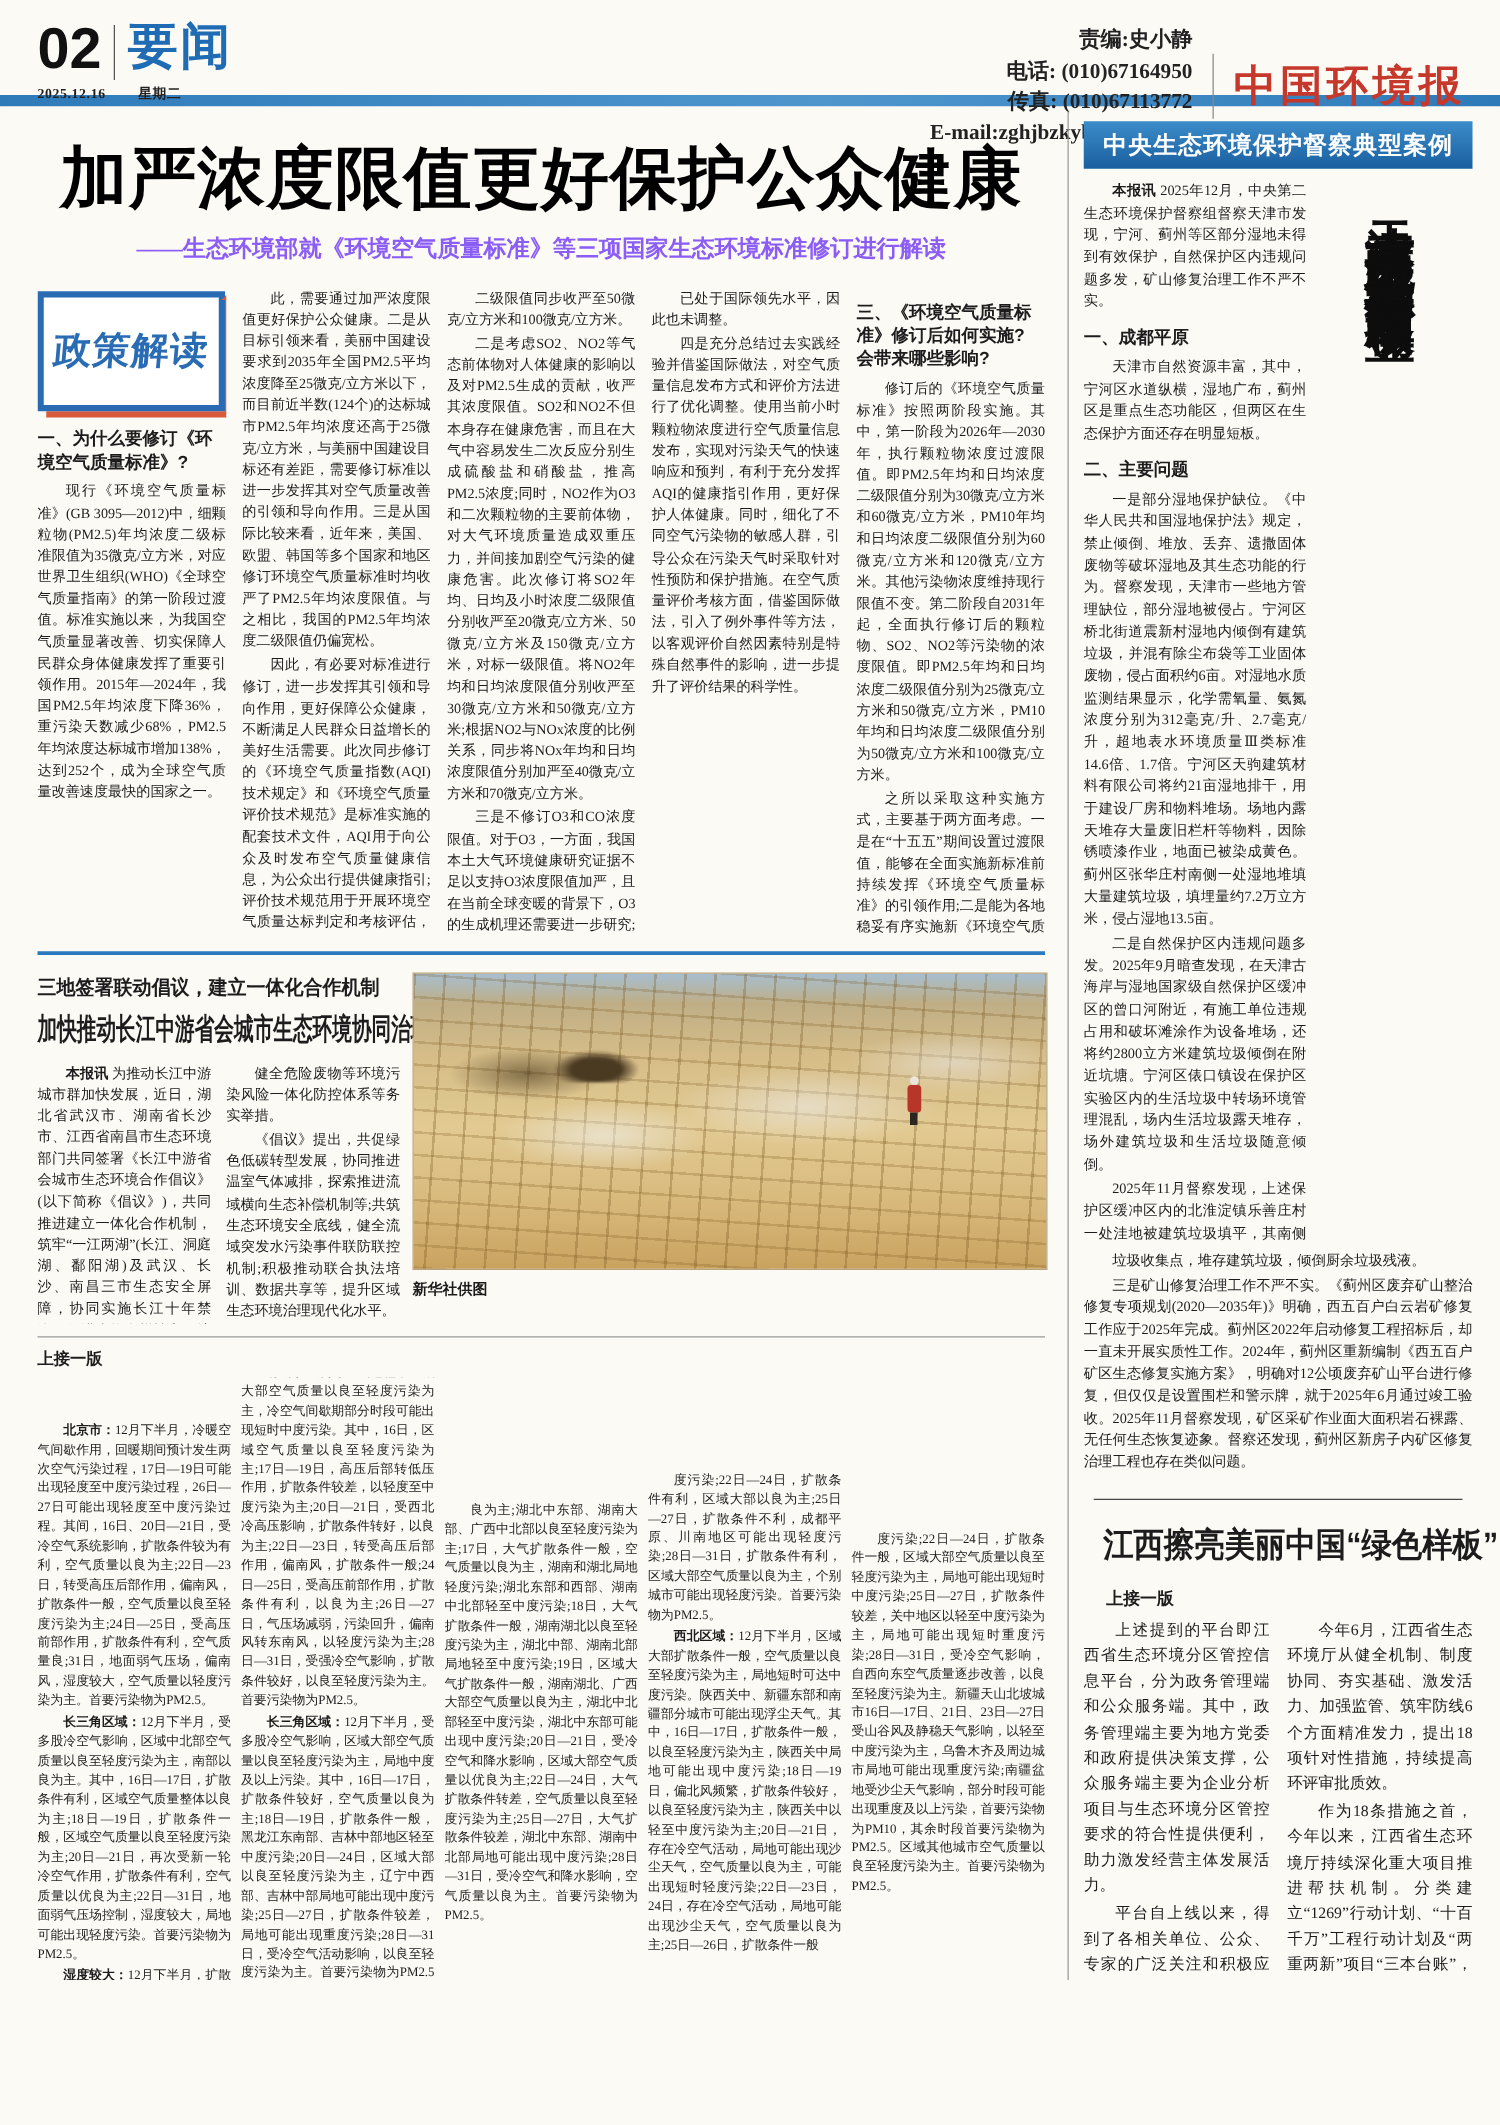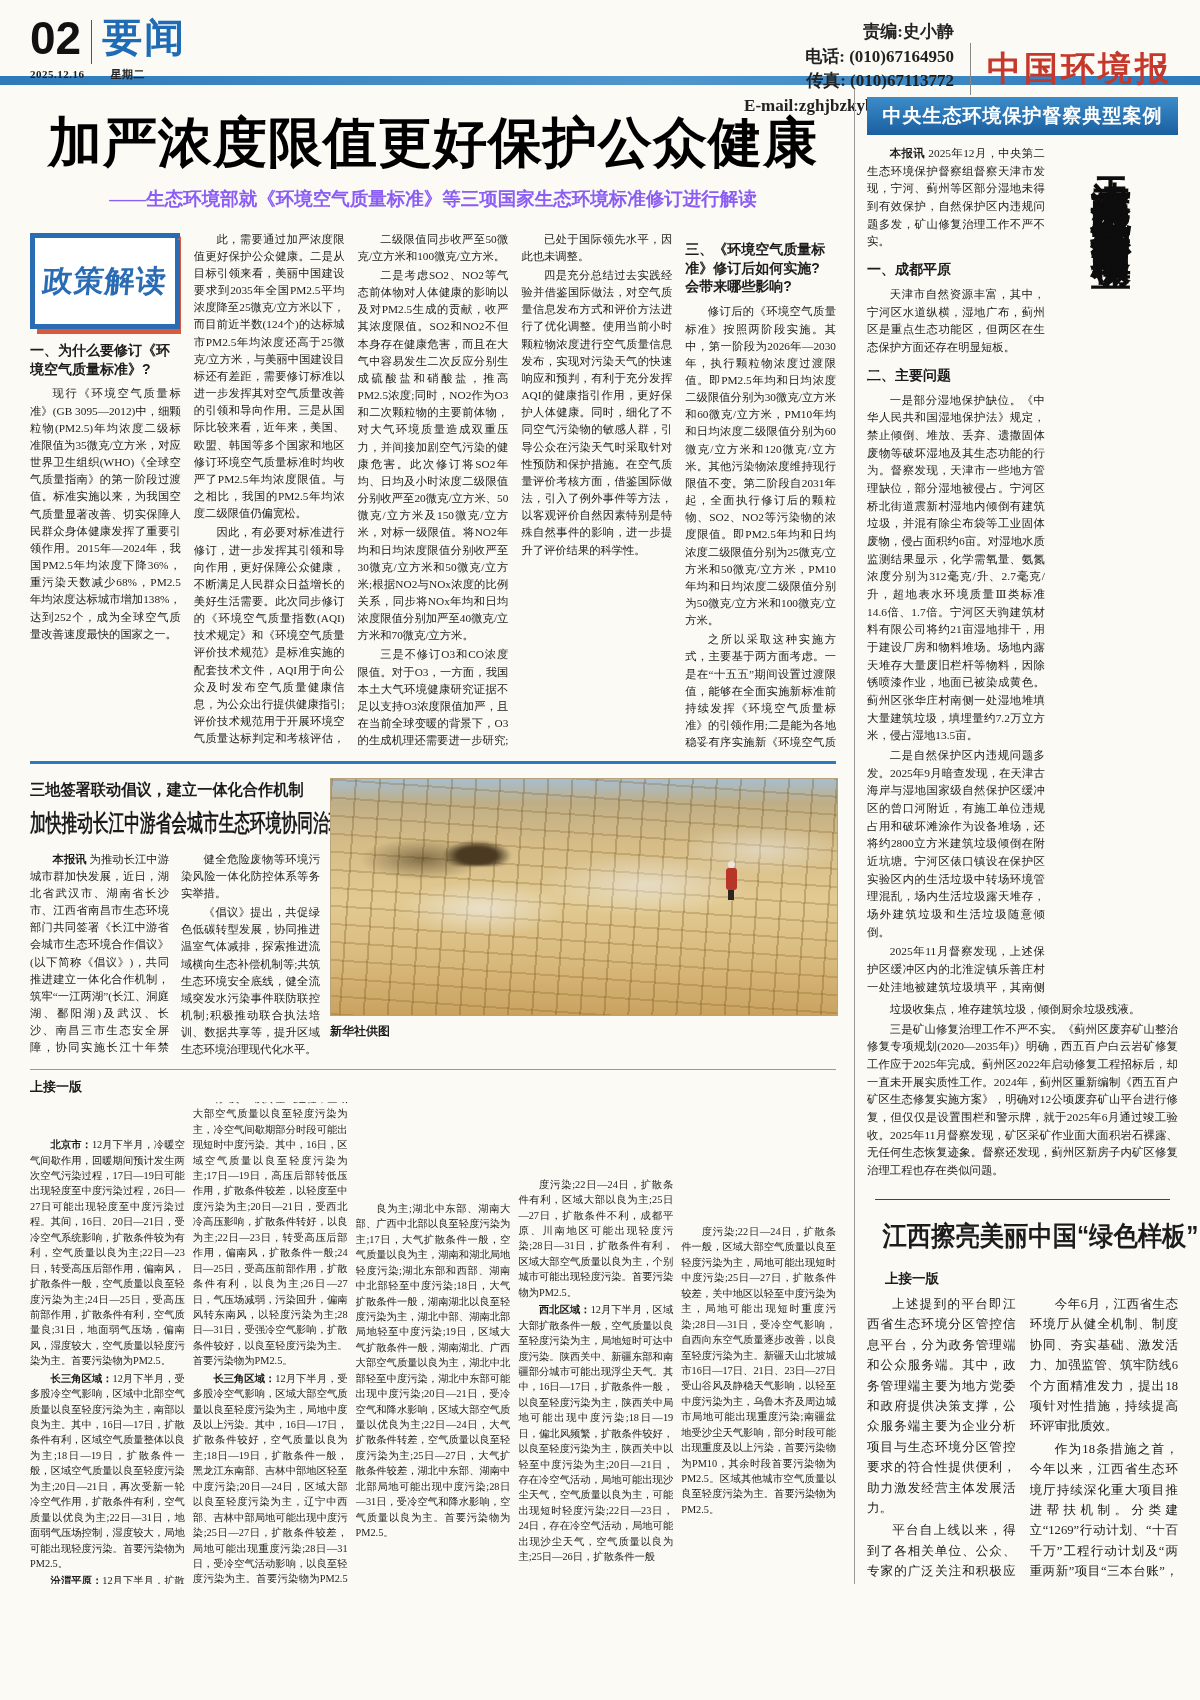--- a/index.html
+++ b/index.html
@@ -199,21 +199,21 @@
       </section>
 
       <div class="thin-rule"></div>
 
       <section class="forecast">
         <div class="continued-label">上接一版</div>
         <div class="fc-cols">
           <div class="fc-col">
               <p class="fp"><b>北京市：</b>12月下半月，冷暖空气间歇作用，回暖期间预计发生两次空气污染过程，17日—19日可能出现轻度至中度污染过程，26日—27日可能出现轻度至中度污染过程。其间，16日、20日—21日，受冷空气系统影响，扩散条件较为有利，空气质量以良为主;22日—23日，转受高压后部作用，偏南风，扩散条件一般，空气质量以良至轻度污染为主;24日—25日，受高压前部作用，扩散条件有利，空气质量良;31日，地面弱气压场，偏南风，湿度较大，空气质量以轻度污染为主。首要污染物为PM2.5。</p>
               <p class="fp"><b>长三角区域：</b>12月下半月，受多股冷空气影响，区域中北部空气质量以良至轻度污染为主，南部以良为主。其中，16日—17日，扩散条件有利，区域空气质量整体以良为主;18日—19日，扩散条件一般，区域空气质量以良至轻度污染为主;20日—21日，再次受新一轮冷空气作用，扩散条件有利，空气质量以优良为主;22日—31日，地面弱气压场控制，湿度较大，局地可能出现轻度污染。首要污染物为PM2.5。</p>
-              <p class="fp"><b>汾渭平原：</b>12月下半月，扩散条件一般，预计</p>
+              <p class="fp"><b>湿度较大：</b>12月下半月，扩散条件一般，预计</p>
             </div>
           <div class="fc-col">
               <p class="fp">有2次—3次冷空气过程，区域大部空气质量以良至轻度污染为主，冷空气间歇期部分时段可能出现短时中度污染。其中，16日，区域空气质量以良至轻度污染为主;17日—19日，高压后部转低压作用，扩散条件较差，以轻度至中度污染为主;20日—21日，受西北冷高压影响，扩散条件转好，以良为主;22日—23日，转受高压后部作用，偏南风，扩散条件一般;24日—25日，受高压前部作用，扩散条件有利，以良为主;26日—27日，气压场减弱，污染回升，偏南风转东南风，以轻度污染为主;28日—31日，受强冷空气影响，扩散条件较好，以良至轻度污染为主。首要污染物为PM2.5。</p>
               <p class="fp"><b>长三角区域：</b>12月下半月，受多股冷空气影响，区域大部空气质量以良至轻度污染为主，局地中度及以上污染。其中，16日—17日，扩散条件较好，空气质量以良为主;18日—19日，扩散条件一般，黑龙江东南部、吉林中部地区轻至中度污染;20日—24日，区域大部以良至轻度污染为主，辽宁中西部、吉林中部局地可能出现中度污染;25日—27日，扩散条件较差，局地可能出现重度污染;28日—31日，受冷空气活动影响，以良至轻度污染为主。首要污染物为PM2.5和PM10。</p>
               <p class="fp"><b>华南区域：</b>12月下半月，受冷空气和降雨影响，大气扩散条件总体较好，区域大部空气质量以</p>
             </div>
           <div class="fc-col">
               <p class="fp">良为主;湖北中东部、湖南大部、广西中北部以良至轻度污染为主;17日，大气扩散条件一般，空气质量以良为主，湖南和湖北局地轻度污染;湖北东部和西部、湖南中北部轻至中度污染;18日，大气扩散条件一般，湖南湖北以良至轻度污染为主，湖北中部、湖南北部局地轻至中度污染;19日，区域大气扩散条件一般，湖南湖北、广西大部空气质量以良为主，湖北中北部轻至中度污染，湖北中东部可能出现中度污染;20日—21日，受冷空气和降水影响，区域大部空气质量以优良为主;22日—24日，大气扩散条件转差，空气质量以良至轻度污染为主;25日—27日，大气扩散条件较差，湖北中东部、湖南中北部局地可能出现中度污染;28日—31日，受冷空气和降水影响，空气质量以良为主。首要污染物为PM2.5。</p>
             </div>
           <div class="fc-col">

